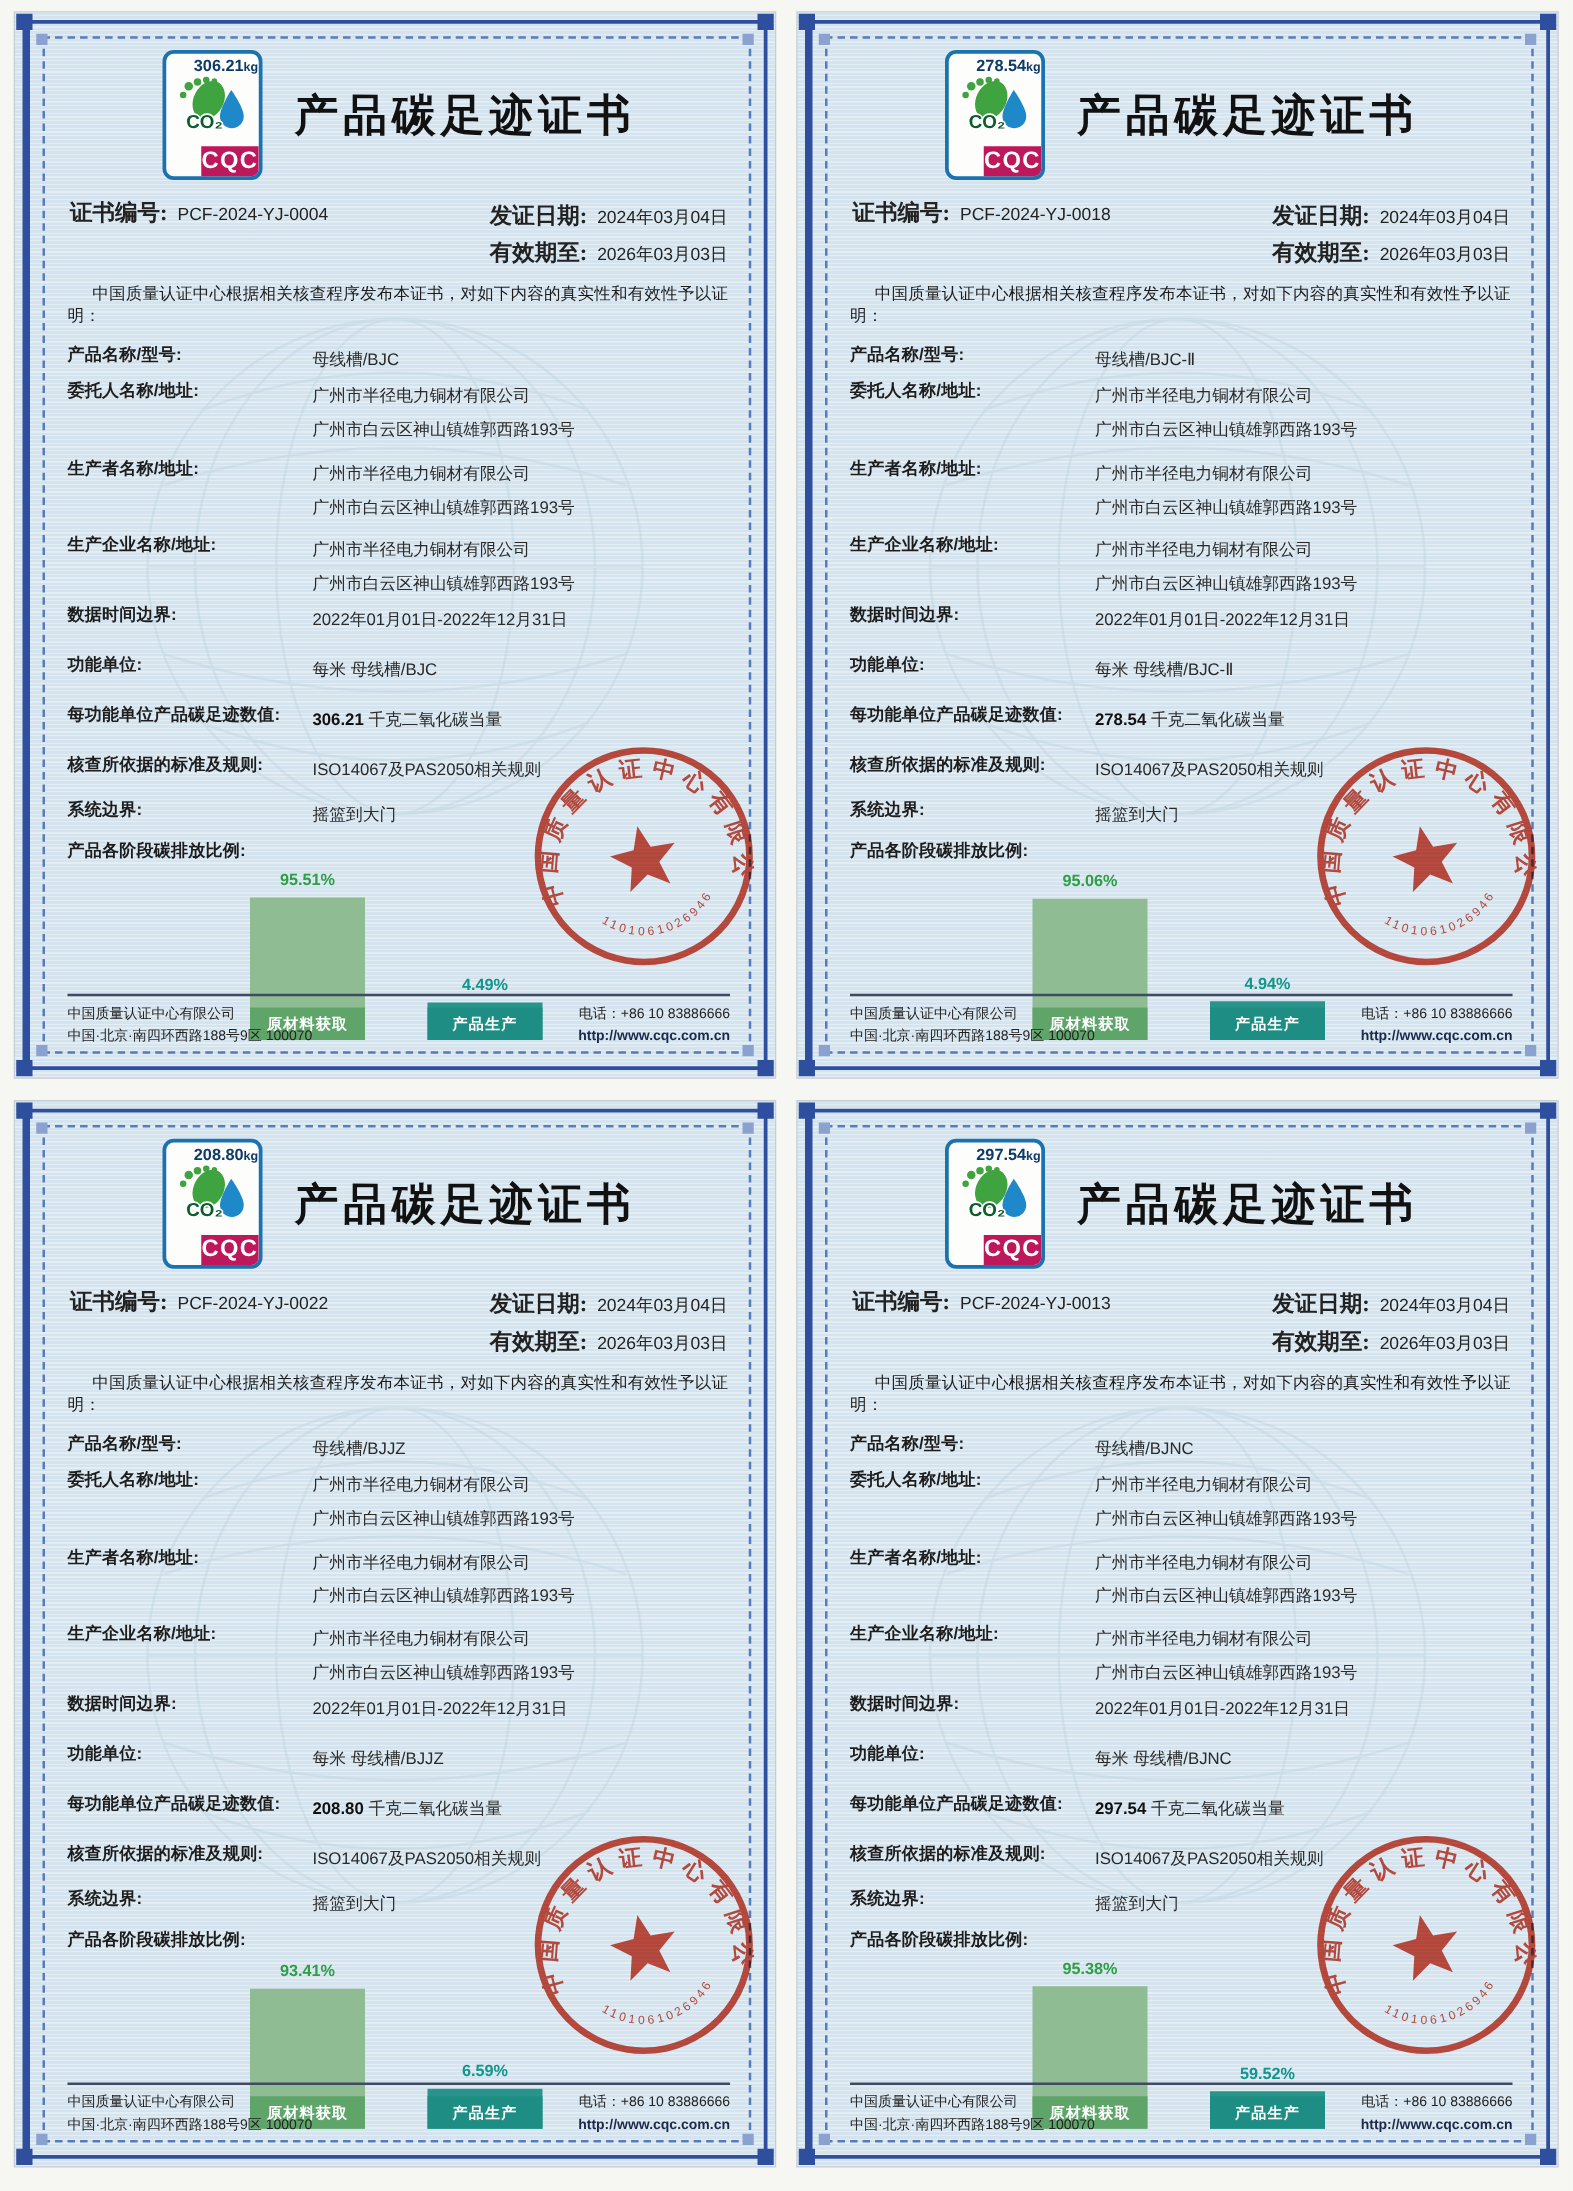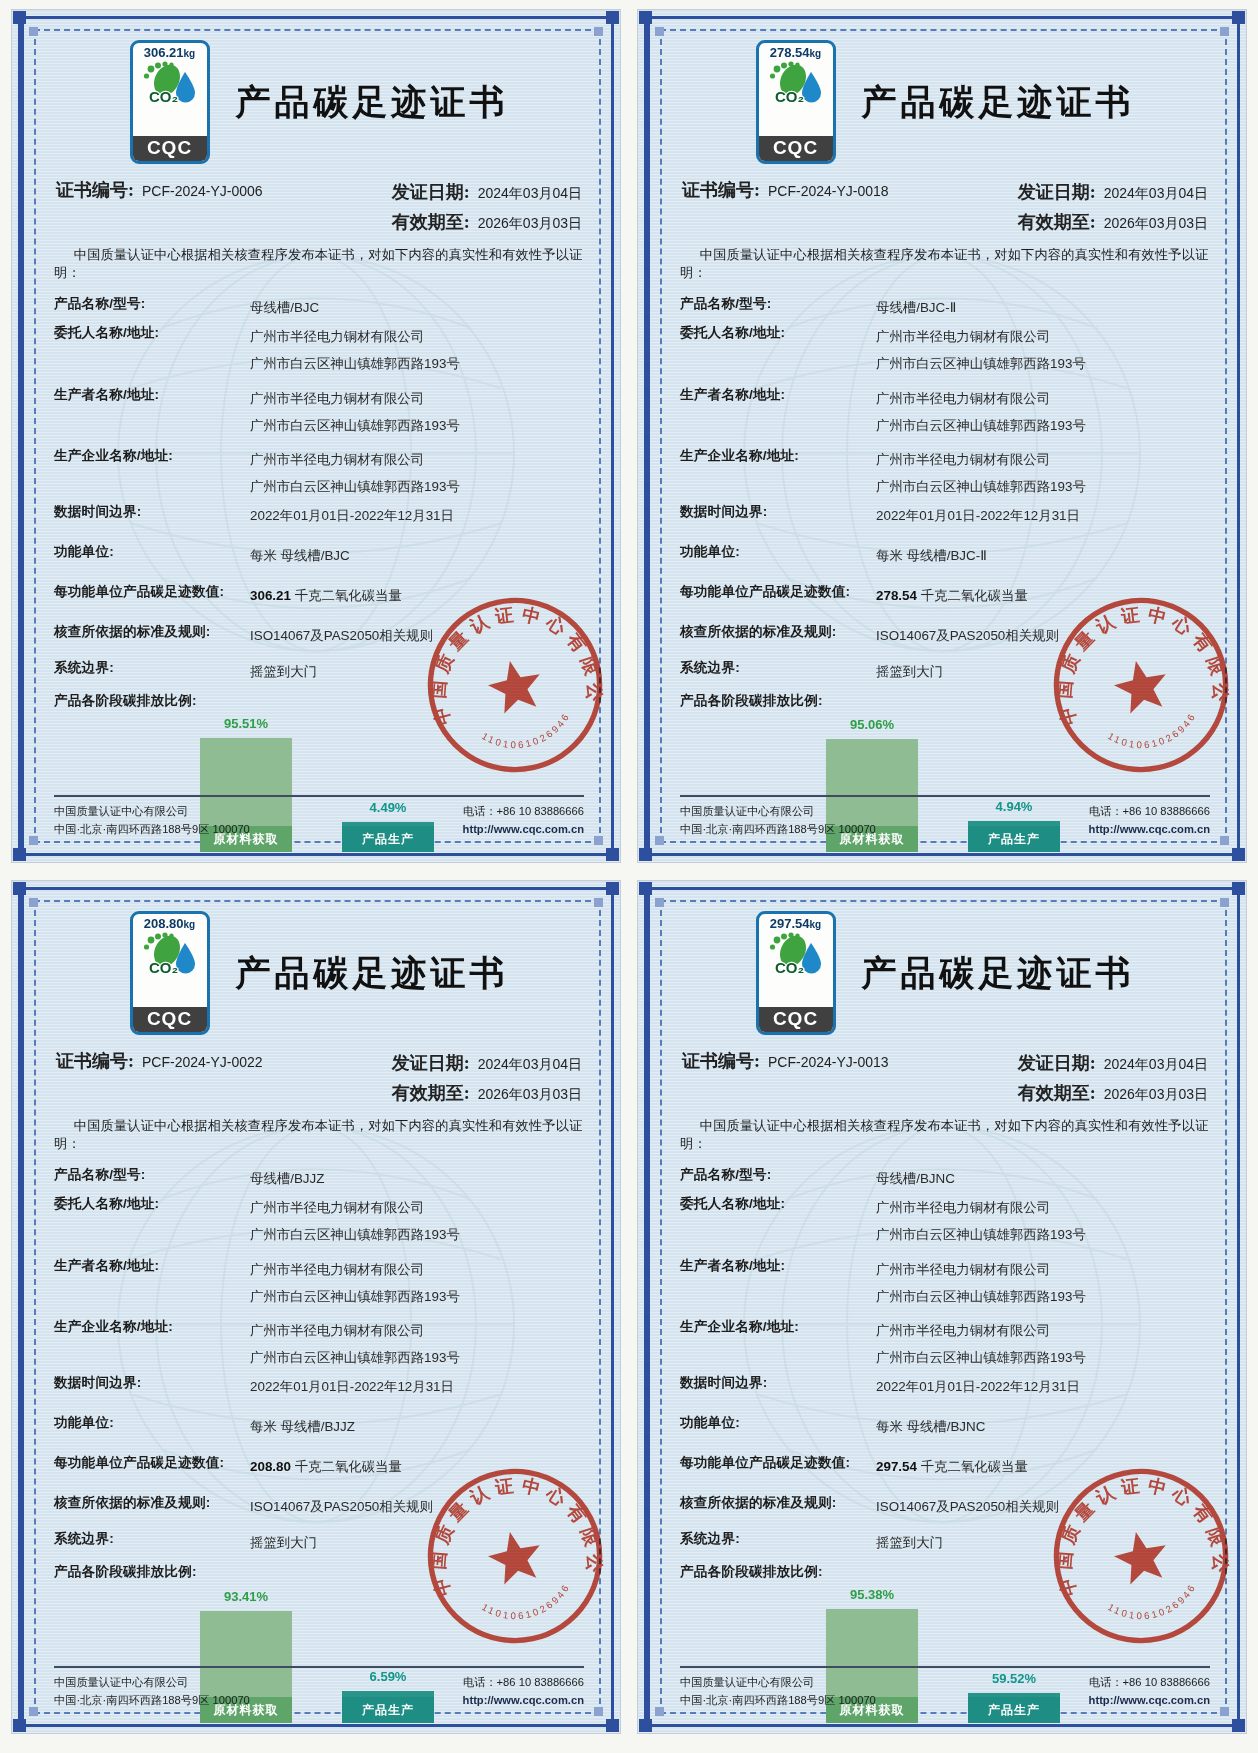--- a/index.html
+++ b/index.html
@@ -43,29 +43,29 @@
   .bl1{bottom:1px;left:1px} .bl2{bottom:17px;left:17px}
   .br1{bottom:1px;right:1px} .br2{bottom:17px;right:17px}
 
   .watermark { position:absolute; left:50%; top:50%; transform:translate(-50%,-46%); opacity:.4; pointer-events:none; }
 
   .content { position:absolute; inset:26px 36px 24px 42px; }
 
   
   .hdr { display:flex; align-items:center; justify-content:center; gap:26px; margin-top:4px; }
   .badge {
-    width:80px; height:124px; background:#fdfdfb;
+    width:80px; height:104px; background:#fdfdfb;
     border:3px solid #1a72ae; border-radius:9px;
-    display:flex; flex-direction:column; overflow:hidden; flex:0 0 auto;
+    display:flex; flex-direction:column; overflow:hidden; flex:0 0 auto;align-items:flex-end;
   }
   .badge-kg { text-align:center; font-size:13px; font-weight:bold; color:#0d3a66; padding:2px 0 0; }
   .badge-kg .kg { font-size:10px; font-weight:bold; }
   .badge-mid { flex:1; position:relative; }
   .badge-cqc {
-    background:#404040; color:#fff; text-align:center;
+    background:#be185d; color:#fff; text-align:center;
     font-size:19px; font-weight:bold; letter-spacing:1px; padding:1px 0 2px;
   }
   .title { font-size:35px; font-weight:bold; color:#111; letter-spacing:4px; }
 
   
   .meta-row { display:flex; justify-content:space-between; margin-top:14px; padding:0 2px; }
   .meta-label { font-family:"Liberation Serif", serif; font-weight:bold; font-size:18px; color:#222; }
   .meta-val { font-size:14px; color:#222; }
   .meta-left { display:flex; gap:8px; align-items:baseline; }
   .meta-right { text-align:right; line-height:1.65; }
@@ -166,21 +166,21 @@
             </svg>
           </div>
           <div class="badge-cqc">CQC</div>
         </div>
         <div class="title">产品碳足迹证书</div>
       </div>
 
       <div class="meta-row">
         <div class="meta-left">
           <span class="meta-label">证书编号:</span>
-          <span class="meta-val">PCF-2024-YJ-0006</span>
+          <span class="meta-val">PCF-2024-YJ-0004</span>
         </div>
         <div class="meta-right">
           <div class="pair">
             <span class="meta-label">发证日期:</span>
             <span class="meta-val">2024年03月04日</span>
           </div>
           <div class="pair">
             <span class="meta-label">有效期至:</span>
             <span class="meta-val">2026年03月03日</span>
           </div>

